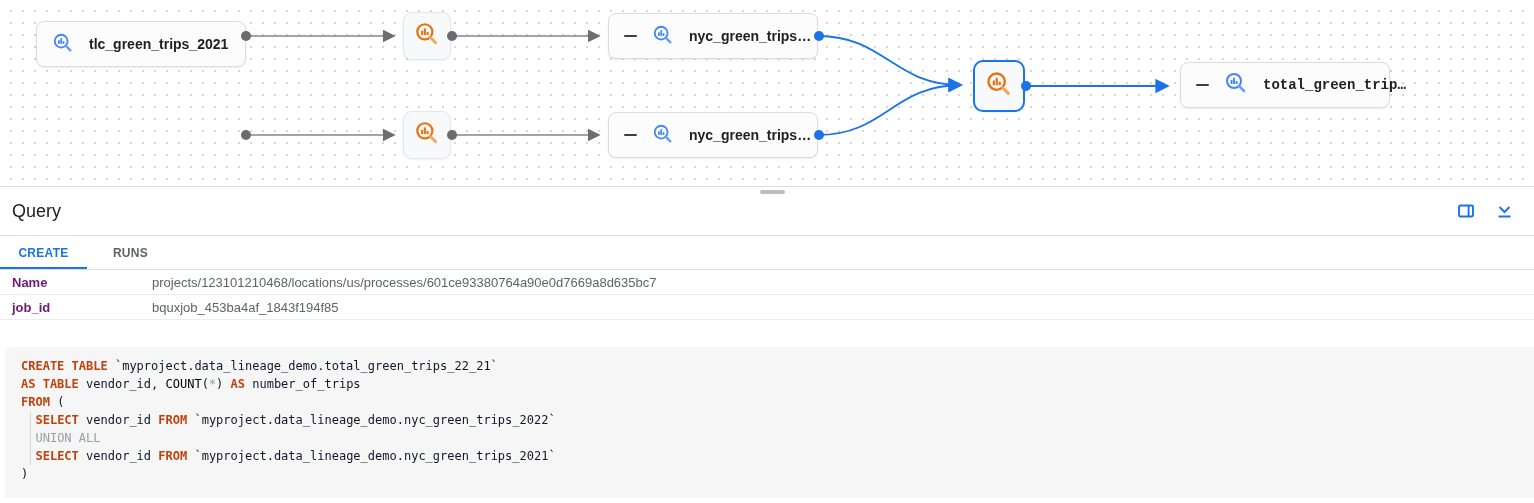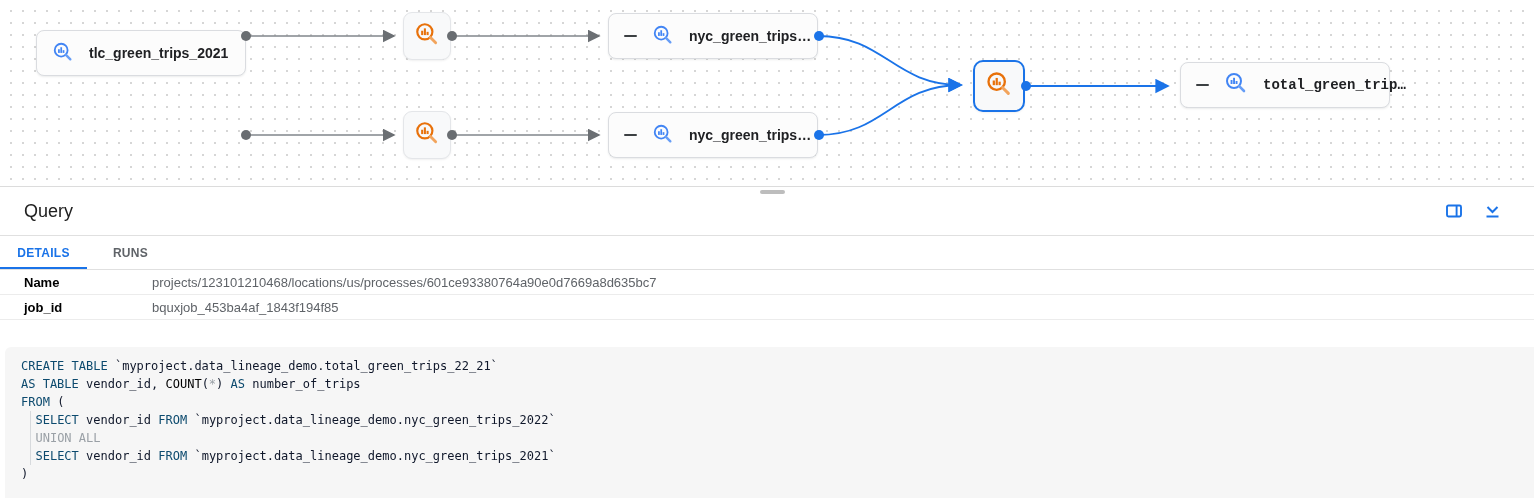--- a/index.html
+++ b/index.html
@@ -26,57 +26,57 @@
   }
   .gnode .minus { width:13px; height:2px; background:#3c4043; border-radius:1px; flex:0 0 auto; }
   .proc {
     position:absolute; width:48px; height:48px;
     background:#f8f9fa; border:1px solid #e4e6e9; border-radius:9px;
     display:flex; align-items:center; justify-content:center;
     box-shadow:0 1px 2px rgba(60,64,67,.08); z-index:2; cursor:pointer;
   }
   .proc.selected { width:52px; height:52px; border:2px solid #1a73e8; border-radius:10px; }
 
-  #n-tlc2021 { left:36px;  top:30px;  width:210px; }
+  #n-tlc2021 { left:36px;  top:21px;  width:210px; }
   #n-tlc2022 { left:36px;  top:112px; width:210px; }
   #n-nyc1    { left:608px; top:13px;  width:210px; }
   #n-nyc2    { left:608px; top:112px; width:210px; }
   #n-total   { left:1180px;top:62px;  width:210px;font-family:Liberation Mono, monospace; }
   #p-q1 { left:403px; top:12px;  }
   #p-q2 { left:403px; top:111px; }
   #p-q3 { left:973px; top:60px;  }
 
   
   .panel { position:relative; width:1534px; background:#fff; }
   .drag-handle { position:absolute; left:760px; top:3px; width:25px; height:4px;
                  background:#bdbdbd; border-radius:2px; cursor:ns-resize; }
   .panel-header { display:flex; align-items:center; height:49px;
-                  padding:0 24px; border-bottom:1px solid #e0e0e0; }
+                  padding:0 12px; border-bottom:1px solid #e0e0e0; }
   .panel-title { font-size:18px; color:#212121; }
   .header-actions { margin-left:auto; display:flex; align-items:center; gap:19px; padding-right:8px; }
   .icon-btn { background:none; border:none; cursor:pointer; display:flex; padding:2px; }
 
   .tabs { display:flex; height:34px; border-bottom:1px solid #e0e0e0; }
   .tab { width:87px; display:flex; align-items:center; justify-content:center;
          font-size:12px; font-weight:bold; letter-spacing:.3px; color:#5f6368;
          cursor:pointer; background:none; border:none; height:100%; }
   .tab.active { color:#1a73e8; box-shadow:inset 0 -2px 0 #1a73e8; }
 
   .detail-row { display:flex; align-items:center; height:25px;
                 border-bottom:1px solid #ececec; font-size:13px; }
-  .detail-label { width:152px; padding-left:24px; font-weight:bold; color:#000000; flex:0 0 auto; }
+  .detail-label { width:152px; padding-left:12px; font-weight:bold; color:#701a75; flex:0 0 auto; }
   .detail-value { color:#5f6368; }
 
   
   .code-block { position:relative; margin:27px 0 0 5px; height:151px;
                 background:#f6f6f6; border-radius:6px 0 0 0;
                 padding:10px 16px; overflow:hidden; }
   .code-line { font-family:"DejaVu Sans Mono", monospace; font-size:12px;
                line-height:18px; white-space:pre; color:#24292f; }
-  .tok-kw { color:#0c4a6e; }
+  .tok-kw { color:#c2410c;font-weight:bold; }
   .tok-fn { color:#000000; }
   .tok-cm { color:#9aa0a6; }
   .tok-pl { color:#0f172a; }
   .indent-guide { position:absolute; left:25px; top:64px; width:1px; height:54px;
                   background:#d7dadd; }
 </style>
 </head>
 <body>
 
 <div class="graph">
@@ -217,21 +217,21 @@
       <button class="icon-btn">
         <svg width="15" height="13" viewBox="0 0 15 13" fill="none">
           <path d="M2.5 2 L7.5 7 L12.5 2" stroke="#1a73e8" stroke-width="2"></path>
           <line x1="1.5" y1="11.5" x2="13.5" y2="11.5" stroke="#1a73e8" stroke-width="2"></line>
         </svg>
       </button>
     </span>
   </div>
 
   <div class="tabs">
-    <button class="tab active">DETAILS</button>
+    <button class="tab active">CREATE</button>
     <button class="tab">RUNS</button>
   </div>
 
   <div class="detail-row">
     <span class="detail-label">Name</span>
     <span class="detail-value">projects/123101210468/locations/us/processes/601ce93380764a90e0d7669a8d635bc7</span>
   </div>
   <div class="detail-row">
     <span class="detail-label">job_id</span>
     <span class="detail-value">bquxjob_453ba4af_1843f194f85</span>

